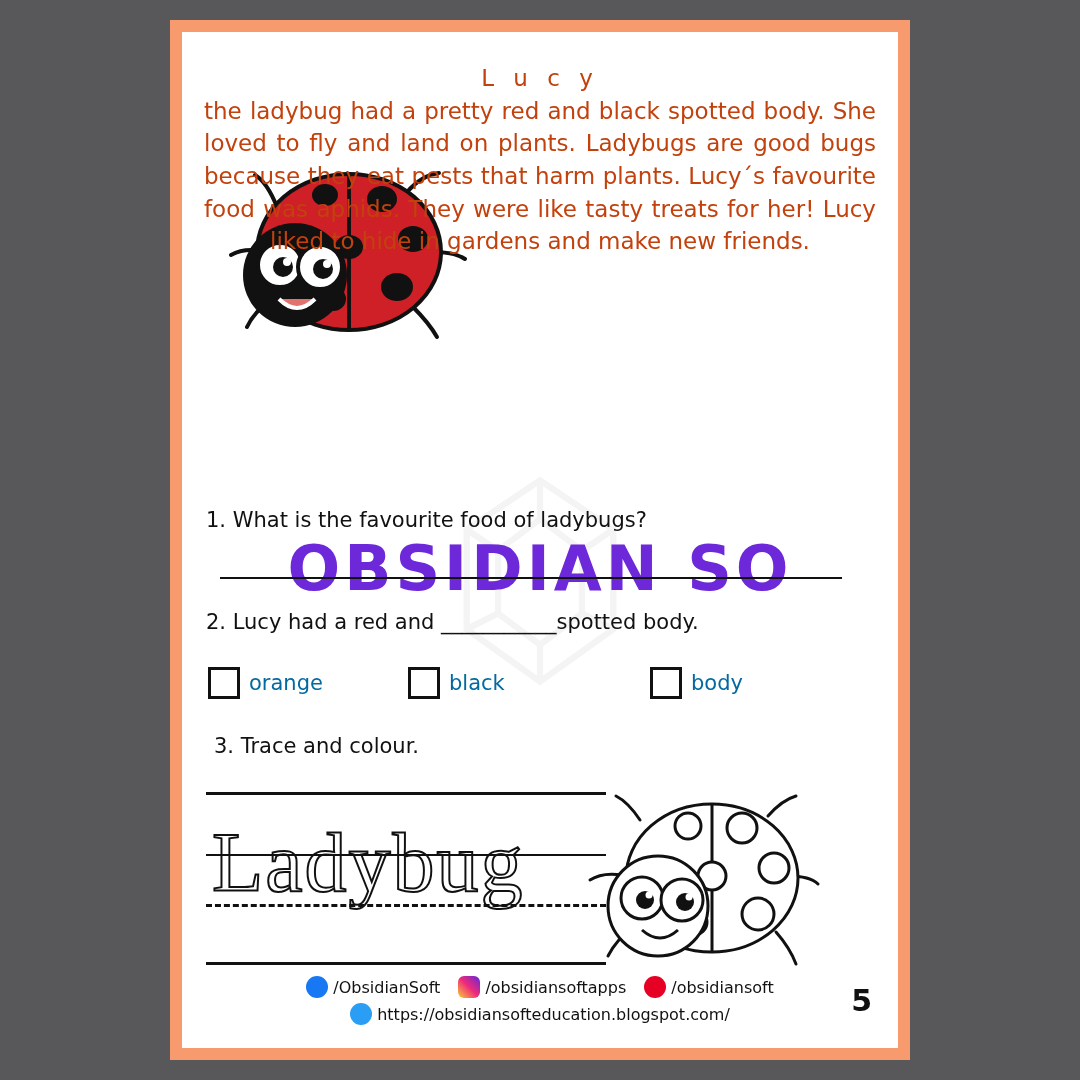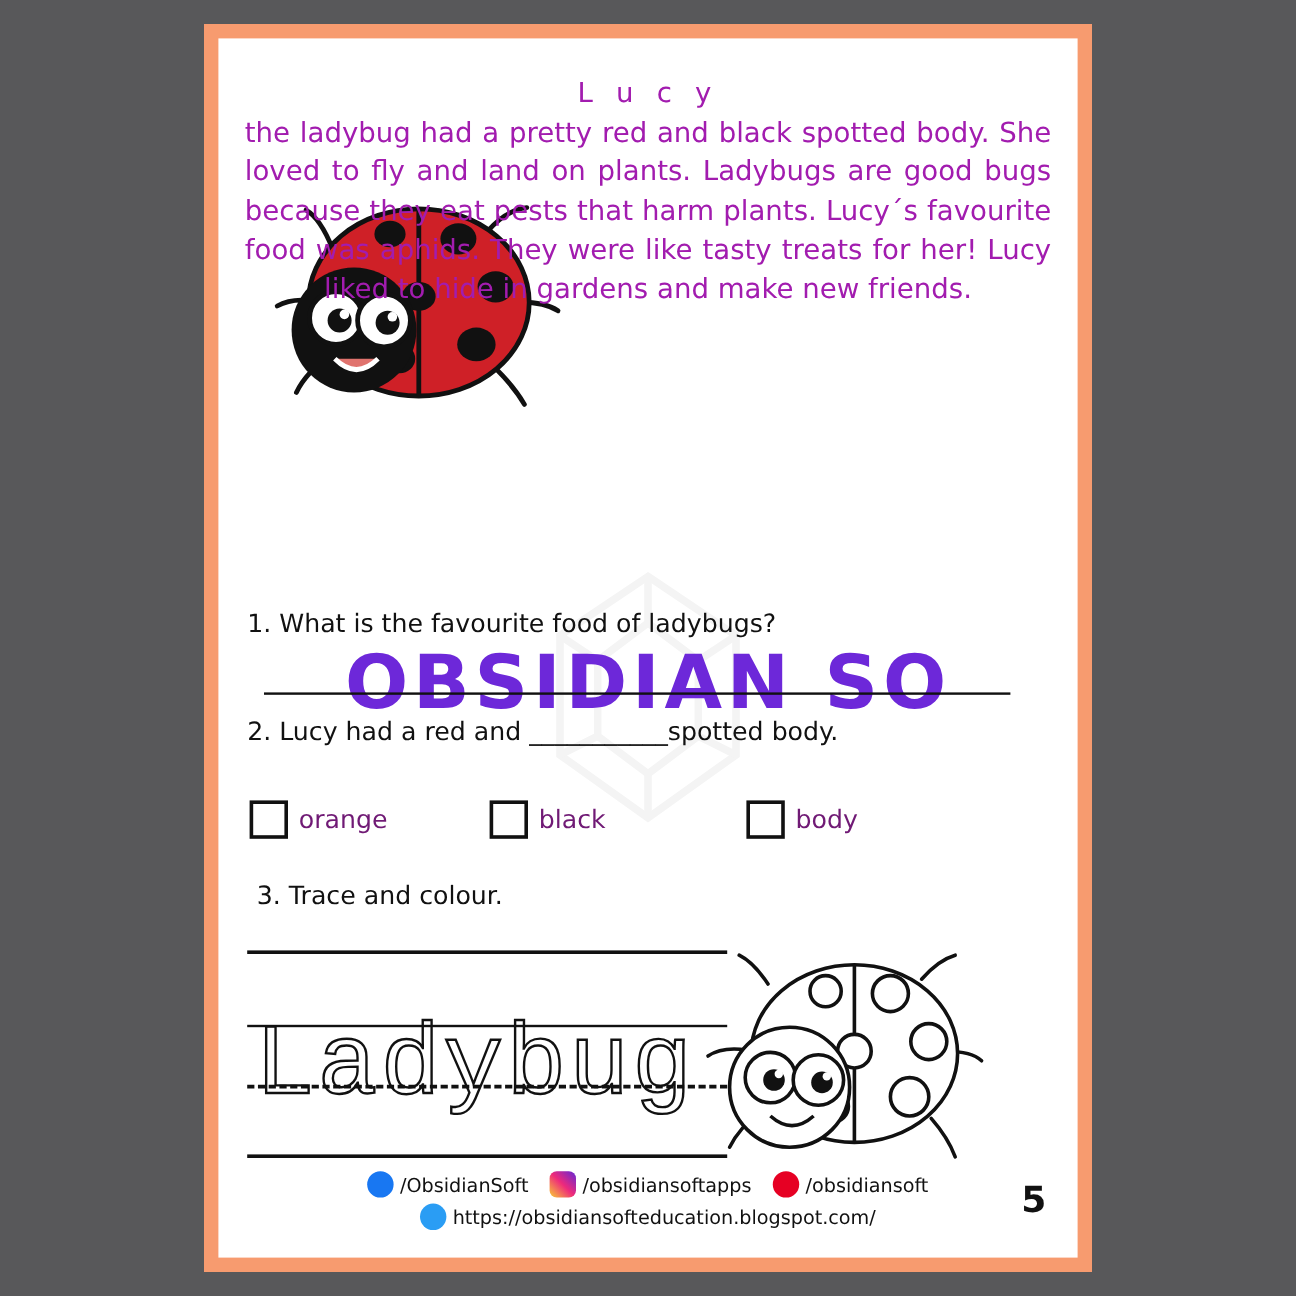--- a/index.html
+++ b/index.html
@@ -54,21 +54,21 @@
   
   .story {
     position: absolute;
     left: 22px;
     top: 30px;
     width: 672px;
     text-align: center;
     font-family: "DejaVu Sans", sans-serif;
     font-size: 23px;
     line-height: 1.42;
-    color: #a21caf;
+    color: #c2410c;
   }
   .story .title-word {
     letter-spacing: 6px;
     font-size: 23px;
   }
   .story p {
     margin: 0;
     text-align: justify;
     text-align-last: center;
   }
@@ -102,43 +102,43 @@
   }
   #q1 { left: 24px; top: 476px; }
   #q1line {
     position: absolute;
     left: 38px;
     top: 545px;
     width: 622px;
     height: 2px;
     background: #111;
   }
-  #q2 { left: 24px; top: 566px; }
+  #q2 { left: 24px; top: 578px; }
   .choices {
     position: absolute;
     left: 26px;
     top: 635px;
     width: 660px;
     display: flex;
   }
   .choice {
     display: flex;
     align-items: center;
     font-size: 21px;
-    color: #701a75;
+    color: #0369a1;
   }
   .choice .box {
     width: 26px;
     height: 26px;
     border: 3px solid #111;
     margin-right: 9px;
     background: #fff;
   }
   .c1 { width: 200px; }
-  .c2 { width: 214px; }
+  .c2 { width: 242px; }
   #q3 { left: 32px; top: 702px; }
 
   
   .trace {
     position: absolute;
     left: 24px;
     top: 760px;
     width: 420px;
     height: 190px;
   }
@@ -152,25 +152,24 @@
   .trace-line.dashed {
     height: 0;
     border-top: 3px dashed #111;
     background: none;
   }
   .trace-word {
     position: absolute;
     left: 6px;
     top: 22px;
     font-size: 84px;
-    font-family: Liberation Mono, monospace;
+    font-family: Liberation Serif, serif;
     color: transparent;
     -webkit-text-stroke: 2px #111;
     letter-spacing: 2px;
-    margin-top: 28px;
   }
   .colour-bug {
     position: absolute;
     left: 400px;
     top: 748px;
     width: 240px;
     height: 210px;
   }
 
   

